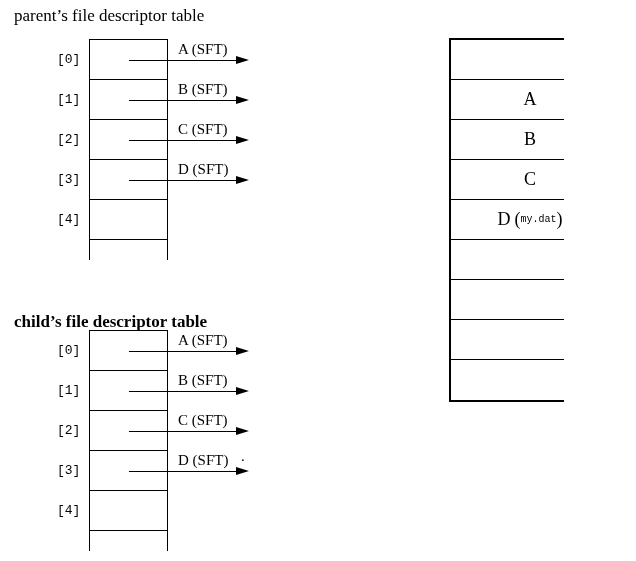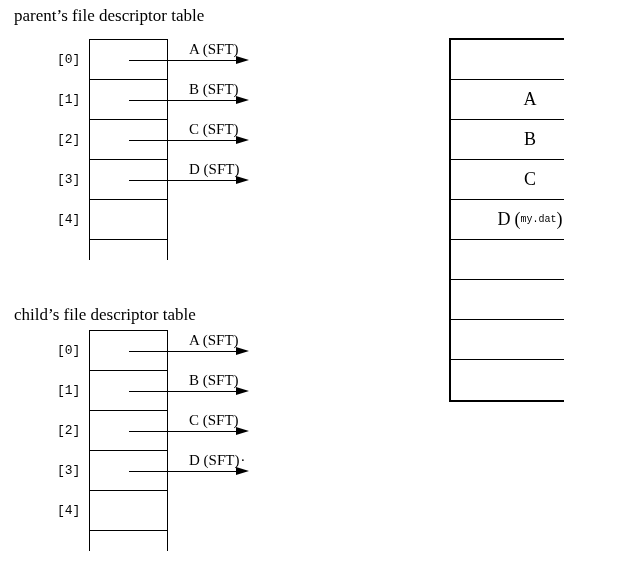--- a/index.html
+++ b/index.html
@@ -12,21 +12,21 @@
     overflow: hidden;
     font-family: "Liberation Serif", serif;
   }
   .fig-title {
     position: absolute;
     font-family: "Liberation Serif", serif;
     font-size: 17px;
     white-space: nowrap;
   }
   #parent-title { left: 14px; top: 6px; }
-  #child-title  { left: 14px; top: 305px; }
+  #child-title  { left: 14px; top: 312px; font-weight: bold; }
   #sft-title    { left: 433px; top: 6px; }
 
   
   .fd-table {
     position: absolute;
     width: 79px;
     box-sizing: border-box;
     border-top: 1px solid #000;
     border-left: 1px solid #000;
     border-right: 1px solid #000;
@@ -51,21 +51,20 @@
     line-height: 15px;
     white-space: nowrap;
   }
   .arrow-label {
     position: absolute;
     left: 88px;
     top: 1px;
     font-family: "Liberation Serif", serif;
     font-size: 15px;
     white-space: nowrap;
-    margin-left: 11px;
   }
   .arrow {
     position: absolute;
     left: 39px;
     top: 20px;
     width: 108px;
     height: 1px;
     background: #000;
   }
   .arrow::after {

